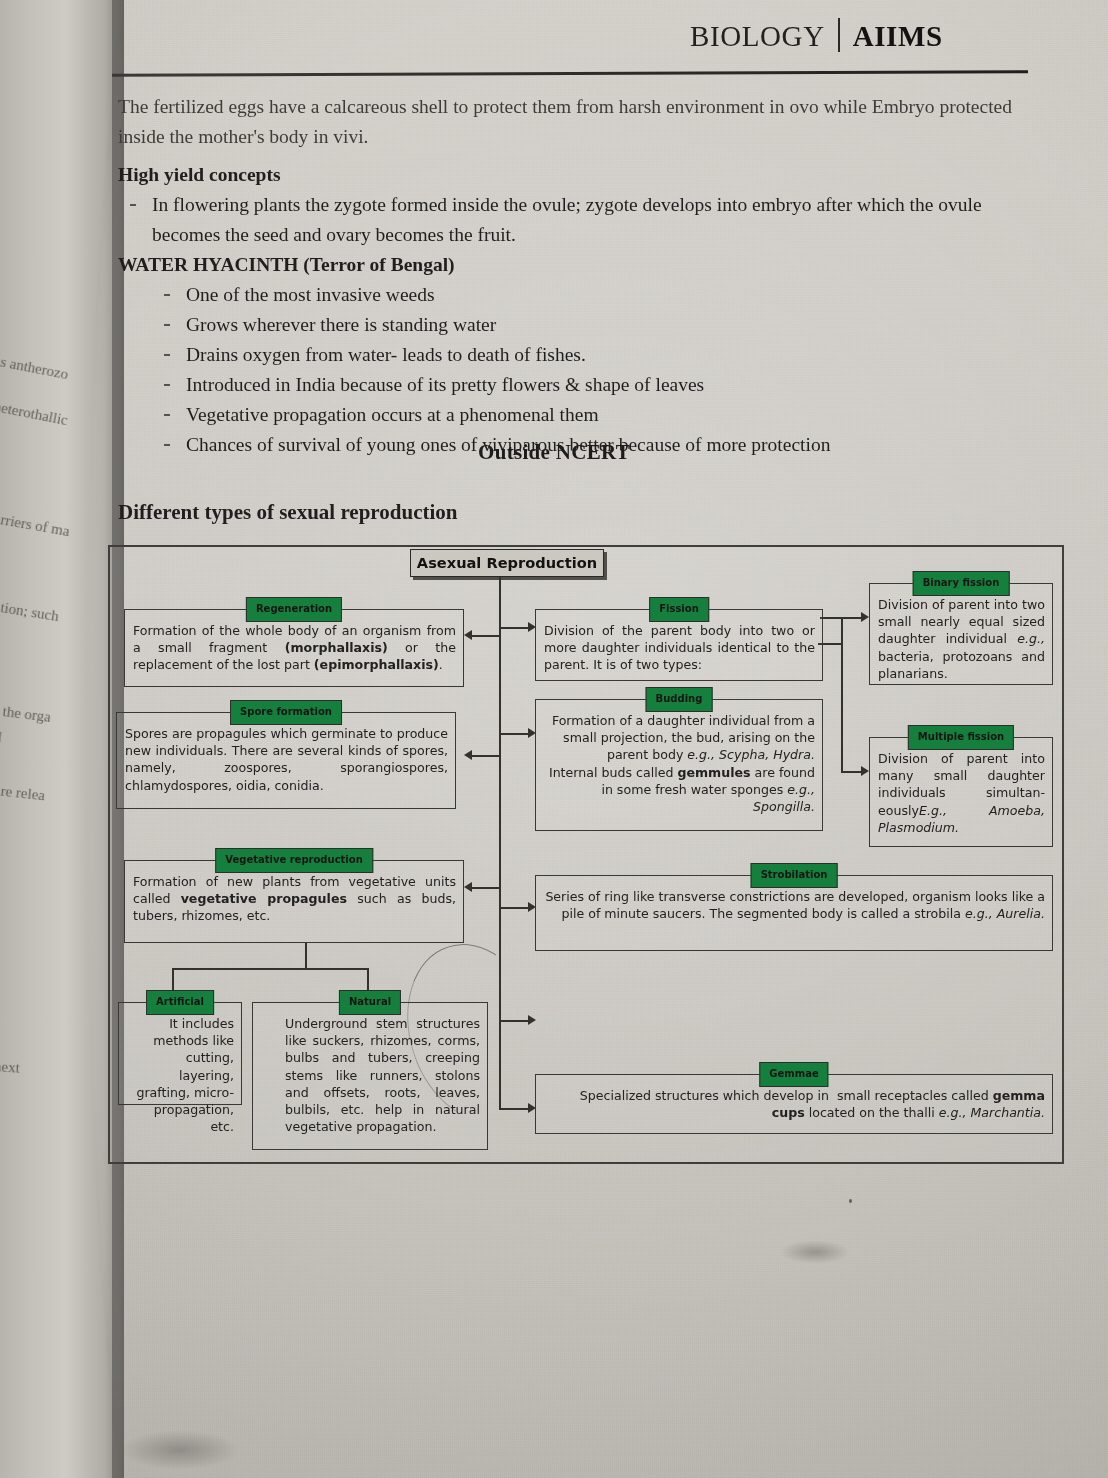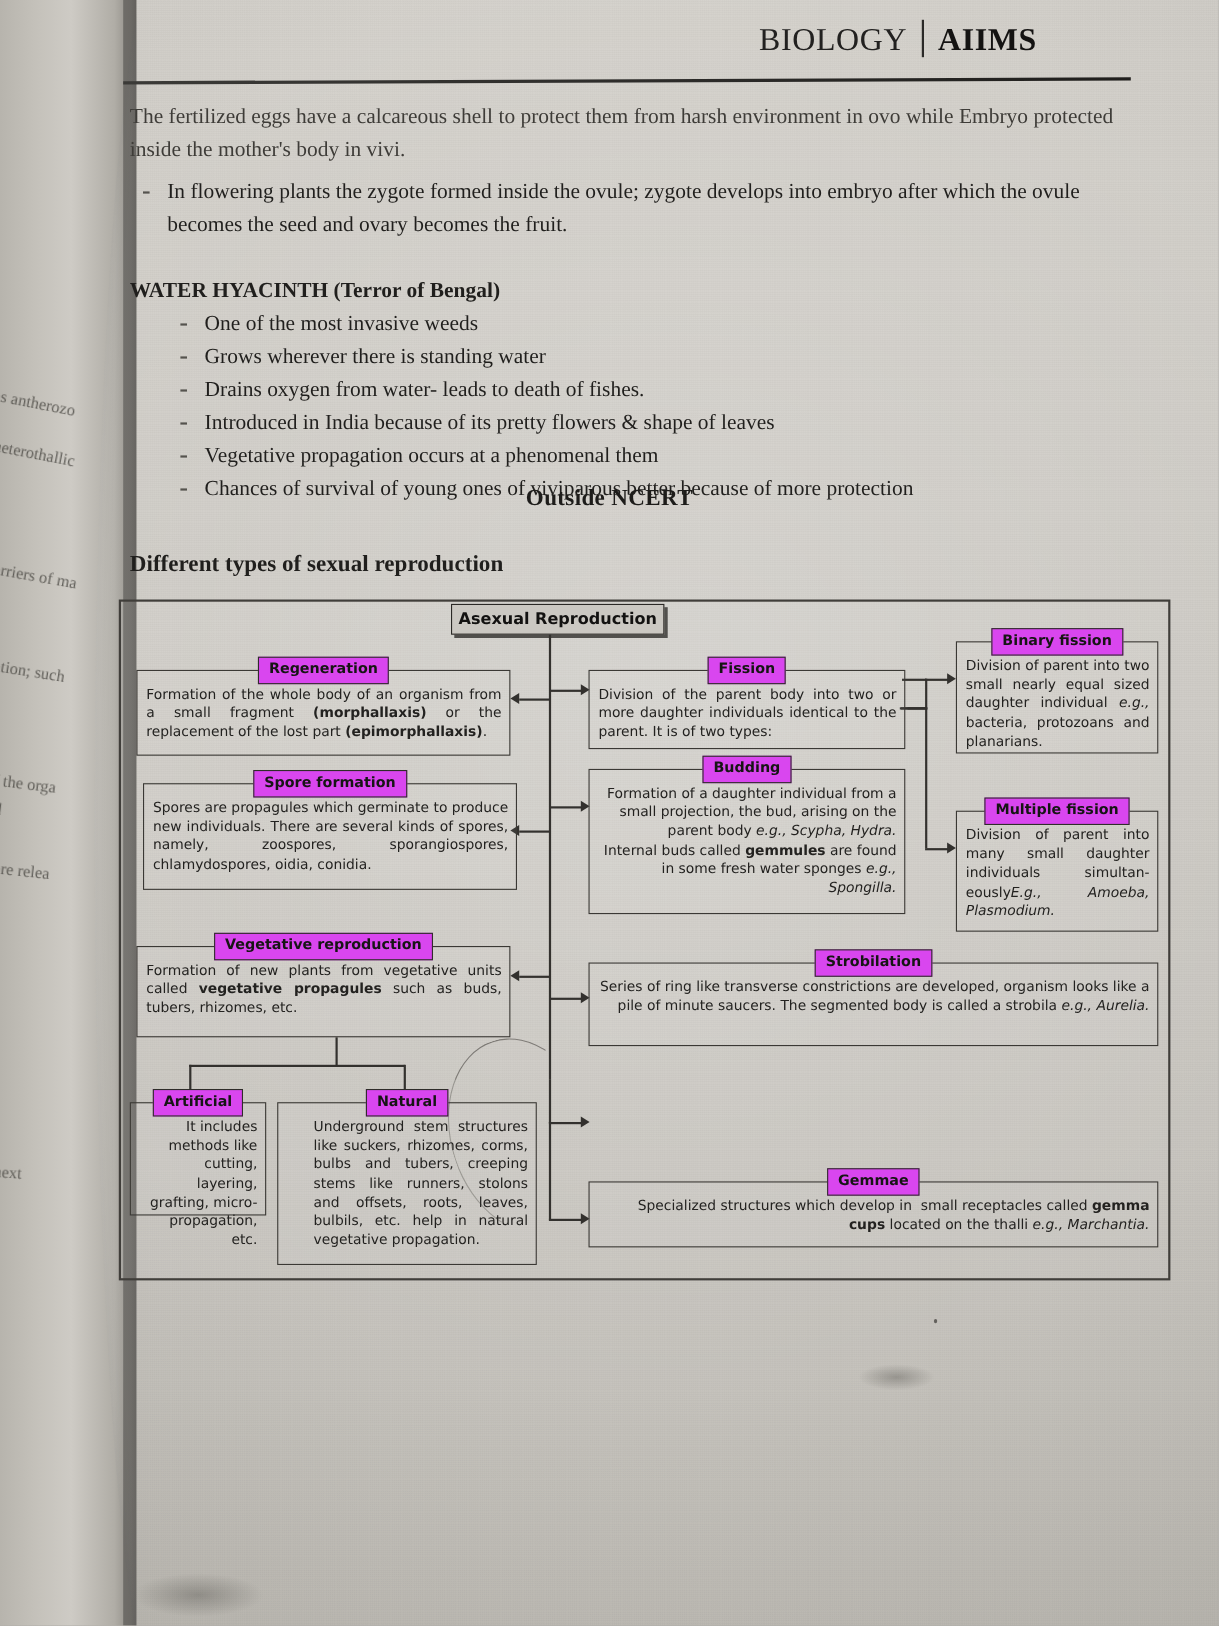--- a/index.html
+++ b/index.html
@@ -166,22 +166,22 @@
     color: #232220;
     padding: 12px 7px 6px 8px;
     text-align: justify;
   }
   .node .body.nojust { text-align: right; }
   .cap {
     position: absolute;
     top: -13px;
     box-sizing: border-box;
     border: 1.6px solid #2f2d2a;
-    background: #d946ef;
-    font-size: 13px;
+    background: #15803d;
+    font-size: 10px;
     font-weight: bold;
     color: #161514;
     padding: 2px 9px 3px;
     white-space: nowrap;
     line-height: 18px;
   }
   .cap.c  { left: 50%; transform: translateX(-50%); }
   .plain-box {
     position: absolute;
     box-sizing: border-box;
@@ -242,20 +242,21 @@
   <div class="hdr">
     <span class="hdr-biology">BIOLOGY</span>
     <span class="hdr-div"></span>
     <span class="hdr-aiims">AIIMS</span>
   </div>
   <div class="hdr-rule"></div>
 
   <div class="prose faded" style="top:92px;">The fertilized eggs have a calcareous shell to protect them from harsh environment in ovo while Embryo protected inside the mother's body in vivi.</div>
 
   <div class="prose" style="top:160px;">
+    <div class="blk">High yield concepts</div>
     <ul class="bullets">
       <li>In flowering plants the zygote formed inside the ovule; zygote develops into embryo after which the ovule becomes the seed and ovary becomes the fruit.</li>
     </ul>
   </div>
 
   <div class="prose" style="top:250px;">
     <div class="blk">WATER HYACINTH (Terror of Bengal)</div>
     <ul class="bullets" style="padding-left:34px;">
       <li>One of the most invasive weeds</li>
       <li>Grows wherever there is standing water</li>
@@ -320,21 +321,21 @@
     <div class="ln vl" style="left:257px; top:421px; height:24px;"></div>
     <div class="arw arw-d" style="left:252px; top:444px;"></div>
 
     <div class="swirl" style="left:300px; top:395px; width:130px; height:180px; transform:rotate(-18deg);"></div>
 
     <div class="node" style="left:14px; top:62px; width:340px; height:78px;">
       <div class="cap c">Regeneration</div>
       <div class="body">Formation of the whole body of an organism from a small fragment <span class="bd">(morphallaxis)</span> or the replacement of the lost part <span class="bd">(epimorphallaxis)</span>.</div>
     </div>
 
-    <div class="node" style="left:20px; top:165px; width:340px; height:97px;">
+    <div class="node" style="left:6px; top:165px; width:340px; height:97px;">
       <div class="cap c">Spore formation</div>
       <div class="body">Spores are propagules which germinate to produce new individuals. There are several kinds of spores, namely, zoospores, sporangiospores, chlamydospores, oidia, conidia.</div>
     </div>
 
     <div class="node" style="left:14px; top:313px; width:340px; height:83px;">
       <div class="cap c">Vegetative reproduction</div>
       <div class="body">Formation of new plants from vegetative units called <span class="bd">vegetative propagules</span> such as buds, tubers, rhizomes, etc.</div>
     </div>
 
     <div class="node" style="left:8px; top:455px; width:124px; height:103px;">

